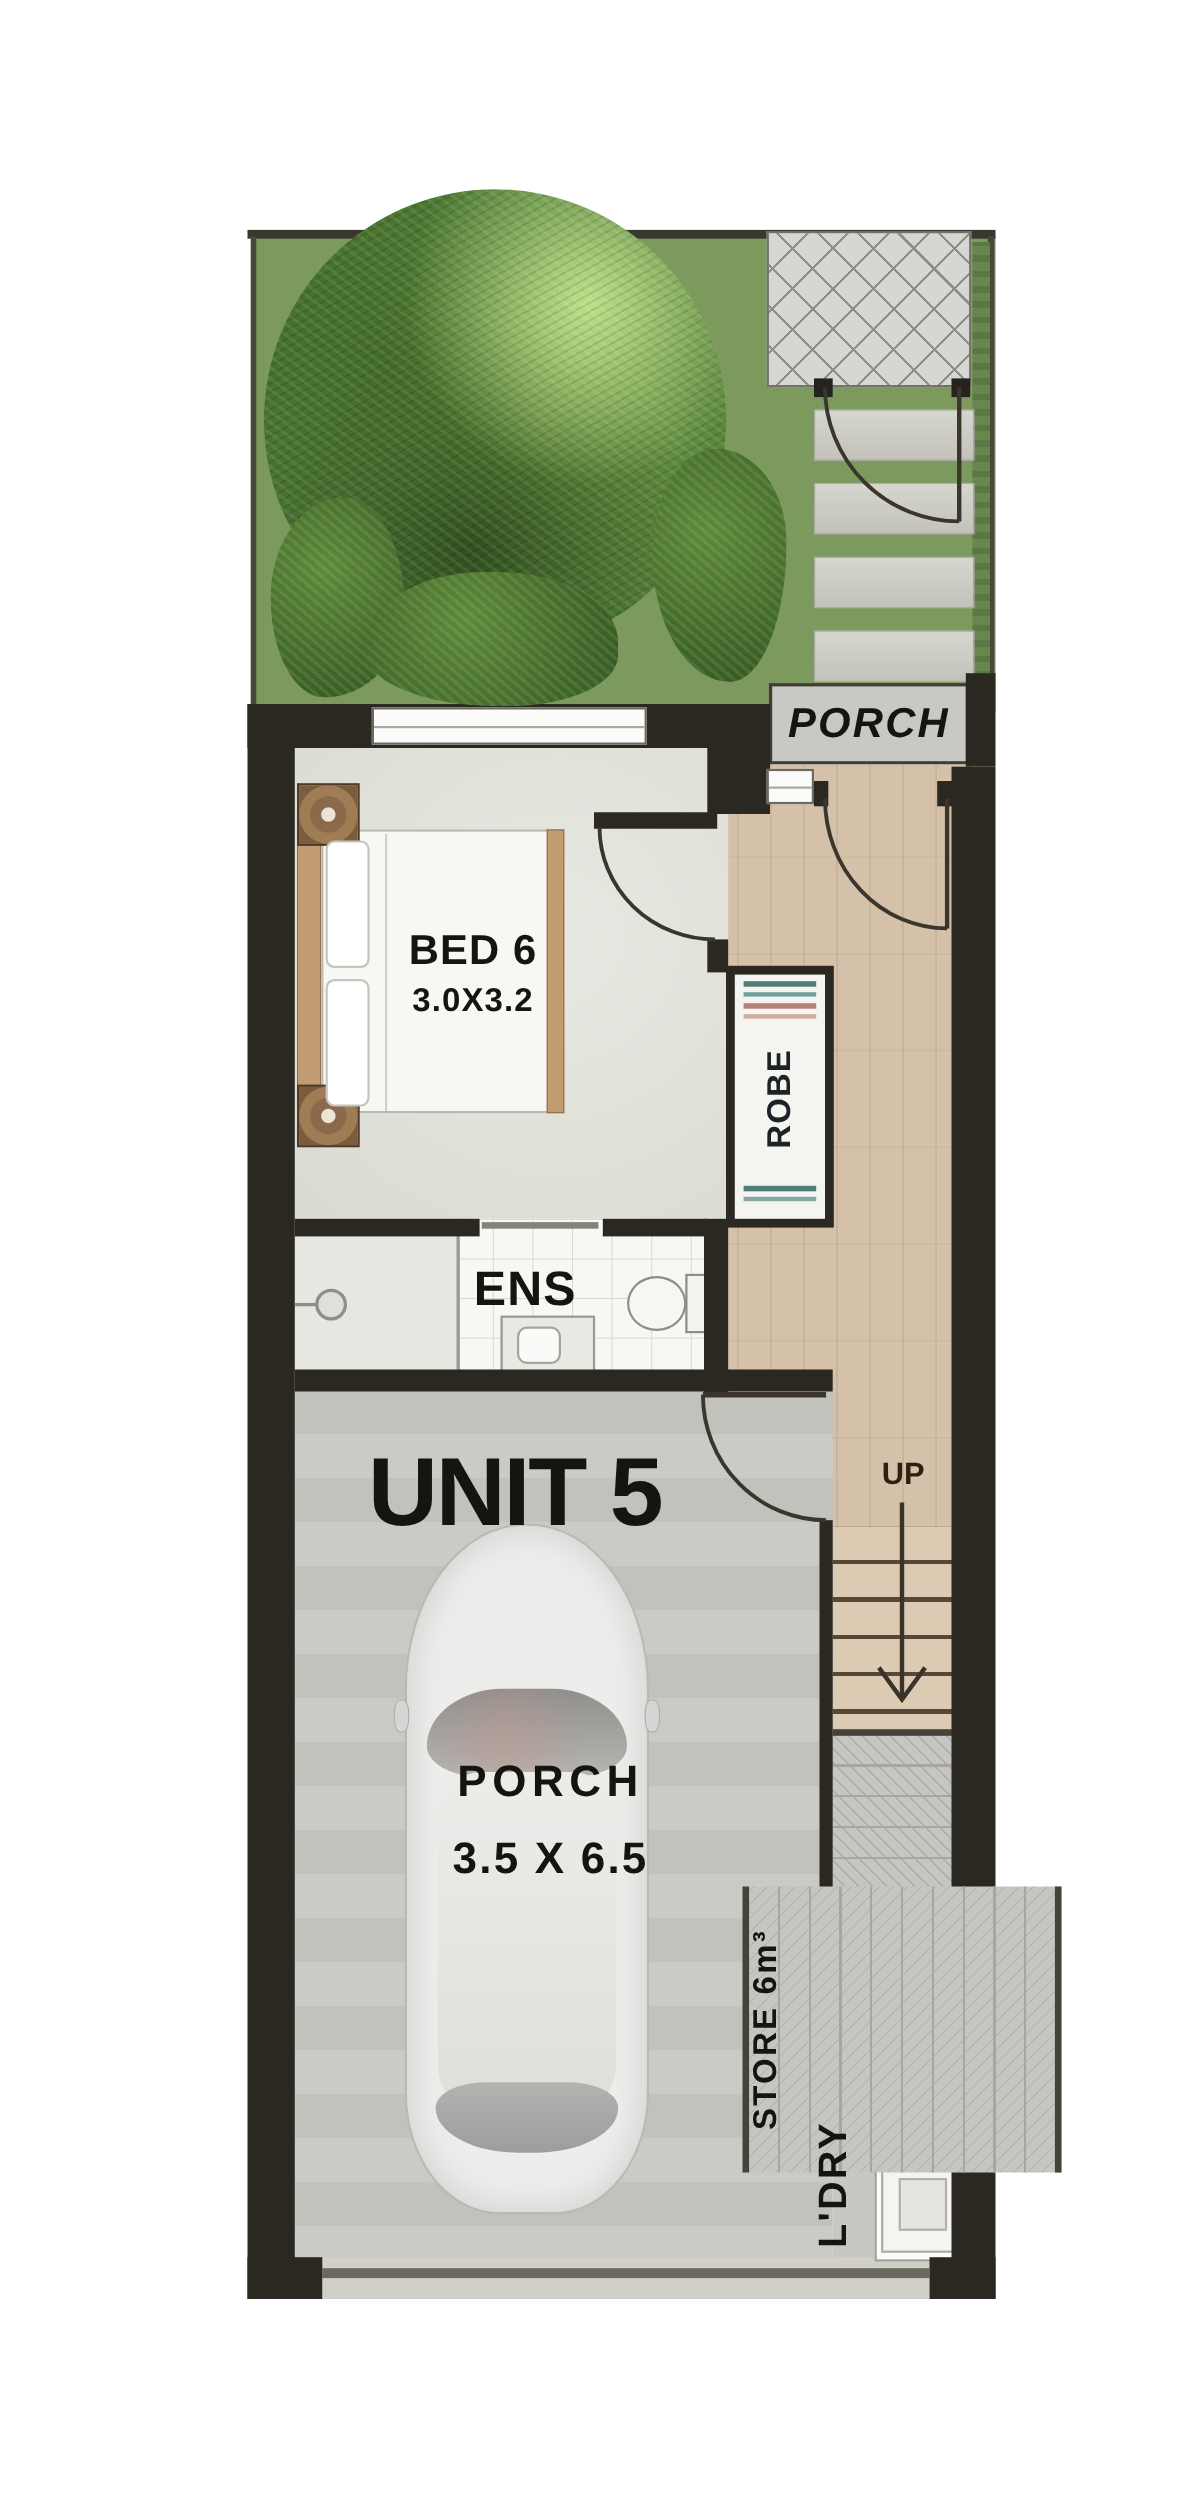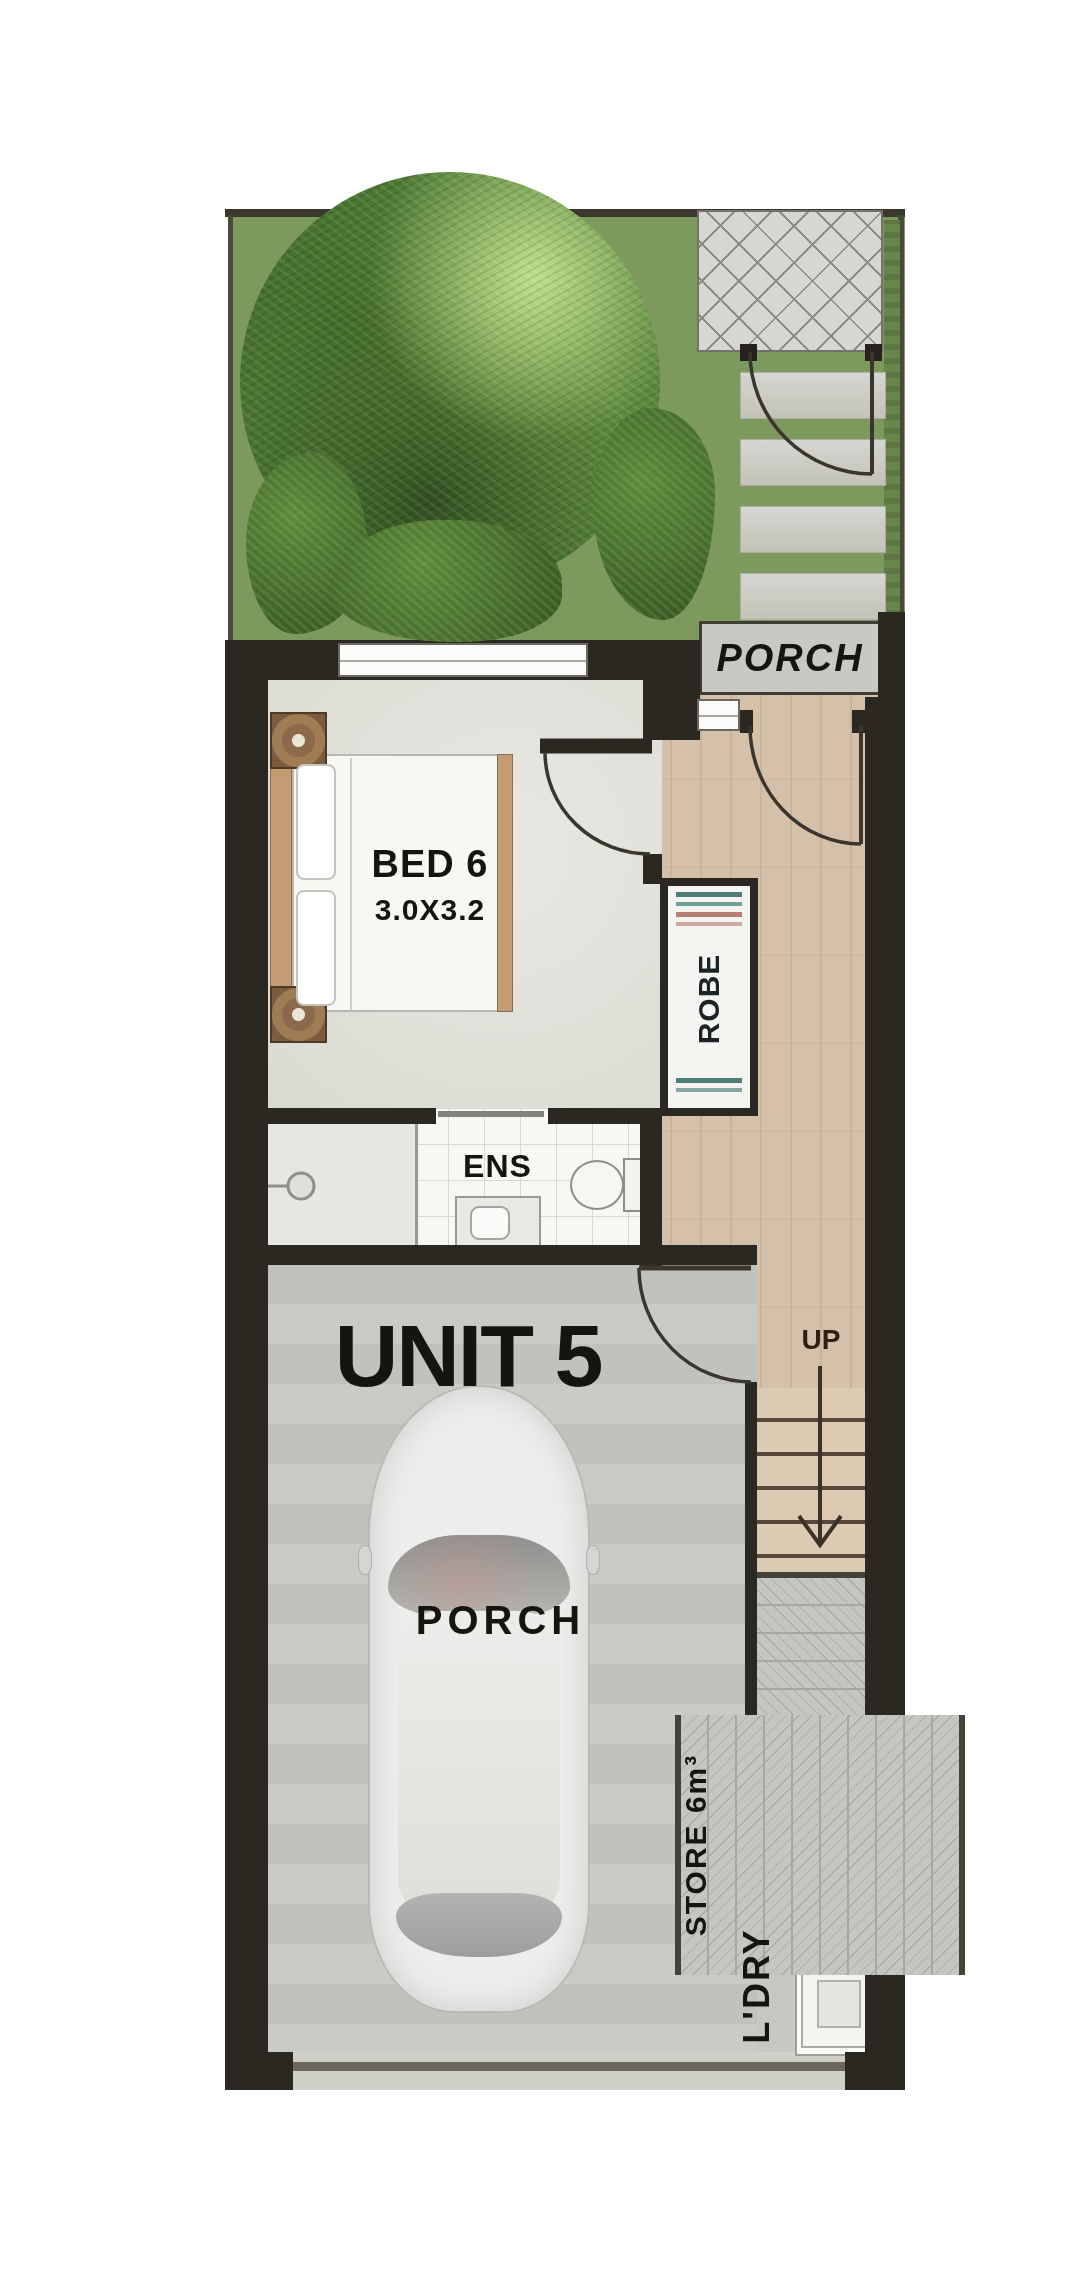--- a/index.html
+++ b/index.html
@@ -101,21 +101,21 @@
   
   .wall{background:#2b2822;z-index:7;}
   .window{background:#fbfbf9;border:2px solid #6c695f;z-index:8;}
   .window .mull{left:0;top:50%;width:100%;height:2px;background:#a9a9a1;}
 
   
   .lbl{color:#15150f;font-weight:700;z-index:10;text-align:center;line-height:1;}
   .lbl.porch{font-size:38px;letter-spacing:2px;position:static;}
   .lbl.bed1{left:330px;top:845px;width:200px;font-size:38px;letter-spacing:1px;}
   .lbl.beddims{left:330px;top:895px;width:200px;font-size:30px;letter-spacing:1px;}
-  .lbl.ens{left:420px;top:1150px;width:155px;font-size:32px;letter-spacing:1px;}
+  .lbl.ens{left:400px;top:1150px;width:155px;font-size:44px;letter-spacing:1px;}
   .lbl.unit{left:263px;top:1298px;width:410px;font-size:88px;letter-spacing:-2px;margin-top:14px;}
   .lbl.garage{left:368px;top:1600px;width:265px;font-size:40px;letter-spacing:5px;}
   .lbl.gdims{left:368px;top:1670px;width:265px;font-size:40px;letter-spacing:2px;}
   .lbl.up{left:790px;top:1326px;width:62px;font-size:28px;color:#2f1f12;}
   .vlbl{color:#15150f;font-weight:700;z-index:10;text-align:center;line-height:1;transform:rotate(-90deg);}
   .vlbl.robe{left:624px;top:984px;width:170px;font-size:30px;letter-spacing:1px;color:#1c2326;}
   .vlbl.store{left:690px;top:1700px;width:260px;font-size:30px;letter-spacing:2px;}
   .vlbl.ldry{left:672px;top:1968px;width:170px;font-size:36px;letter-spacing:2px;}
 
   svg.overlay{left:0;top:0;z-index:9;pointer-events:none;}
@@ -239,17 +239,18 @@
     <circle cx="301" cy="1186" r="13" stroke="#8f8f87" stroke-width="3" fill="#e0e0db"></circle>
     <line x1="268" y1="1186" x2="288" y2="1186" stroke="#8f8f87" stroke-width="3"></line>
   </svg>
 
   <div class="lbl bed1">BED 6</div>
   <div class="lbl beddims">3.0X3.2</div>
   <div class="vlbl robe">ROBE</div>
   <div class="lbl ens">ENS</div>
   <div class="lbl unit">UNIT 5</div>
   <div class="lbl garage">PORCH</div>
+  <div class="lbl gdims">3.5 X 6.5</div>
   <div class="lbl up">UP</div>
   <div class="vlbl store">STORE 6m³</div>
   <div class="vlbl ldry">L'DRY</div>
 
 </div>
 
 </body></html>

